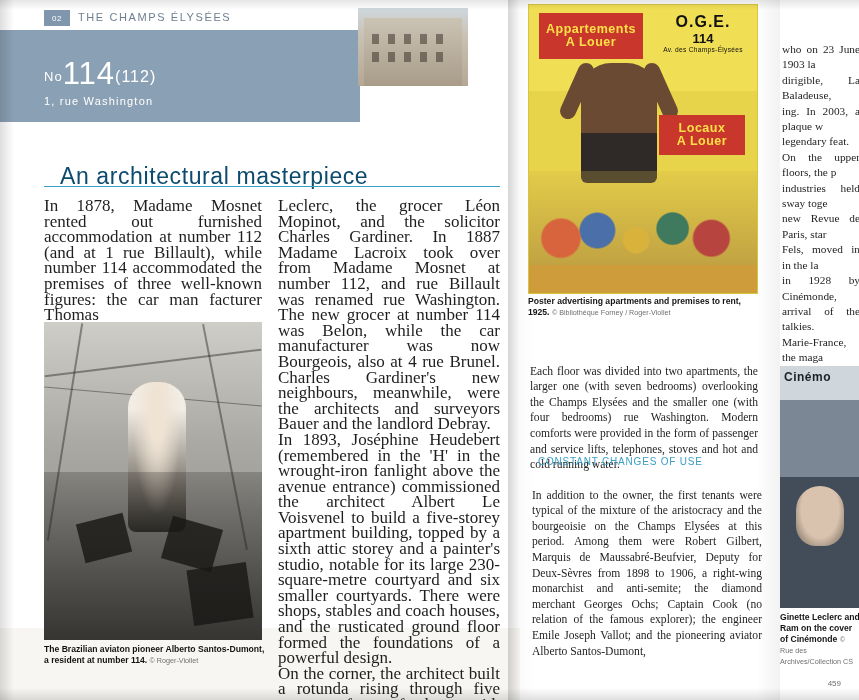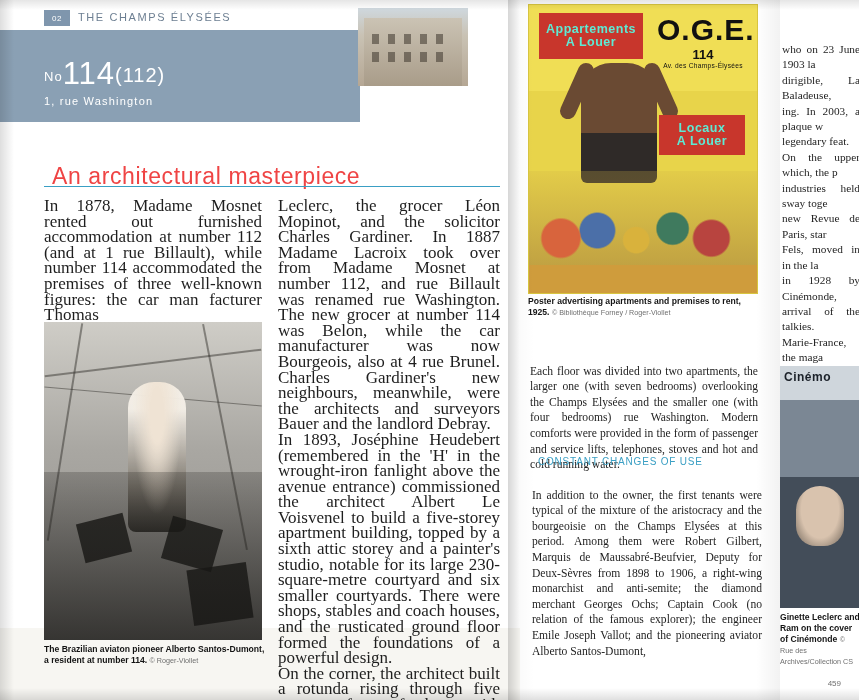--- a/index.html
+++ b/index.html
@@ -112,46 +112,46 @@
     color: #ffffff;
     font-size: 13px;
     letter-spacing: 1px;
   }
   .no-num .big {
     font-size: 31px;
     letter-spacing: 1px;
     vertical-align: -3px;
   }
   .no-num .paren {
-    font-size: 20px;
+    font-size: 16px;
     vertical-align: -1px;
   }
   .no-sub {
     position: absolute;
     left: 44px; top: 95px;
     font-family: "Liberation Sans", sans-serif;
     color: #ffffff;
     font-size: 11px;
     letter-spacing: 1.2px;
   }
 
   
   .left-page {
     position: absolute;
     top: 0; left: 0;
     width: 520px; height: 628px;
     background: #ffffff;
   }
   .article-title {
     position: absolute;
-    left: 52px; top: 148px;
+    left: 60px; top: 148px;
     font-family: "Liberation Sans", sans-serif;
     font-size: 23px;
     letter-spacing: 0.6px;
-    color: #ef4444;
+    color: #0c4a6e;
     font-weight: normal;
     white-space: nowrap;
   }
   .rule {
     position: absolute;
     left: 44px; top: 186px;
     width: 456px; height: 1px;
     background: #3a9fc4;
   }
   .col {
@@ -235,36 +235,36 @@
     overflow: hidden;
     border: 1px solid #d8c540;
   }
   .poster .top-band {
     position: absolute; left: 0; top: 0; width: 228px; height: 86px;
     background: #f0de55;
   }
   .poster .redbox {
     position: absolute;
     background: #c8362c;
-    color: #5eead4;
+    color: #fde047;
     font-family: "Liberation Sans", sans-serif;
     font-weight: bold;
     text-align: center;
     letter-spacing: 0.5px;
     display: flex; flex-direction: column; align-items: center; justify-content: center;
     line-height: 1.05;
   }
   .poster .rb1 { left: 10px; top: 8px; width: 104px; height: 46px; font-size: 12.5px; }
   .poster .rb2 { left: 130px; top: 110px; width: 86px; height: 40px; font-size: 12.5px; }
   .poster .oge {
     position: absolute; left: 128px; top: 8px; width: 92px; height: 70px;
     color: #111; font-family: "Liberation Sans", sans-serif;
     text-align: center;
   }
-  .poster .oge .big { font-size: 30px; font-weight: bold; letter-spacing: 1px; }
+  .poster .oge .big { font-size: 16px; font-weight: bold; letter-spacing: 1px; }
   .poster .oge .mid { font-size: 13px; font-weight: bold; }
   .poster .oge .small { font-size: 6.6px; letter-spacing: 0.3px; }
   .poster .person {
     position: absolute; left: 52px; top: 58px; width: 76px; height: 120px;
     background: linear-gradient(to bottom, #6a4a33 0 58%, #2f2a28 58% 100%);
     border-radius: 30px 30px 6px 6px;
   }
   .poster .arm {
     position: absolute; width: 16px; height: 60px; background: #6a4a33;
     border-radius: 8px;
@@ -463,21 +463,21 @@
 
   <div class="rcol rcol-mid2">
     <p>In addition to the owner, the first tenants were typical of the mixture of the aristocracy and the bourgeoisie on the Champs Elysées at this period. Among them were Robert Gilbert, Marquis de Maussabré-Beufvier, Deputy for Deux-Sèvres from 1898 to 1906, a right-wing monarchist and anti-semite; the diamond merchant Georges Ochs; Captain Cook (no relation of the famous explorer); the engineer Emile Joseph Vallot; and the pioneering aviator Alberto Santos-Dumont,</p>
   </div>
 
   <div class="far-col">
     <div>who on 23 June 1903 la</div>
     <div>dirigible, La Baladeuse,</div>
     <div>ing. In 2003, a plaque w</div>
     <div>legendary feat.</div>
-    <div>On the upper which, the p</div>
+    <div>On the upper floors, the p</div>
     <div>industries held sway toge</div>
     <div>new Revue de Paris, star</div>
     <div>Fels, moved in in the la</div>
     <div>in 1928 by Cinémonde,</div>
     <div>arrival of the talkies.</div>
     <div>Marie-France, the maga</div>
 
   </div>
 
   <div class="cinema-photo">

